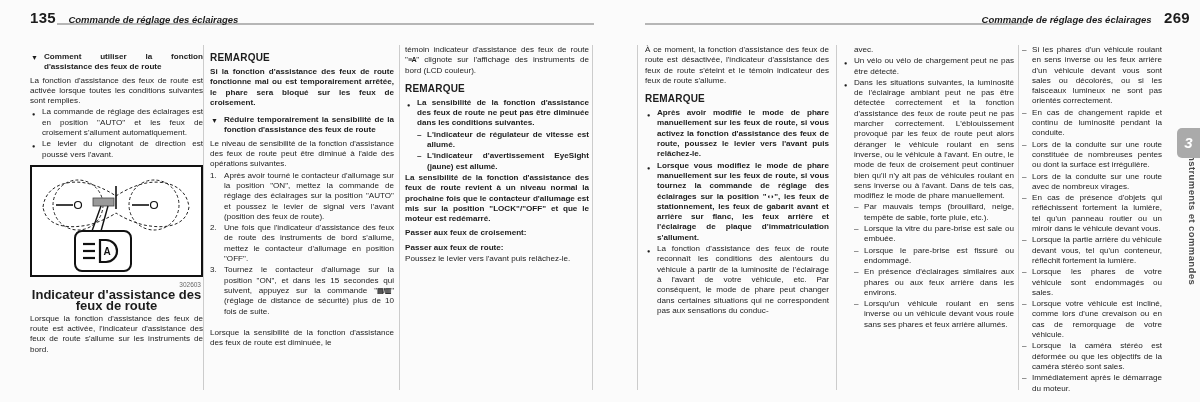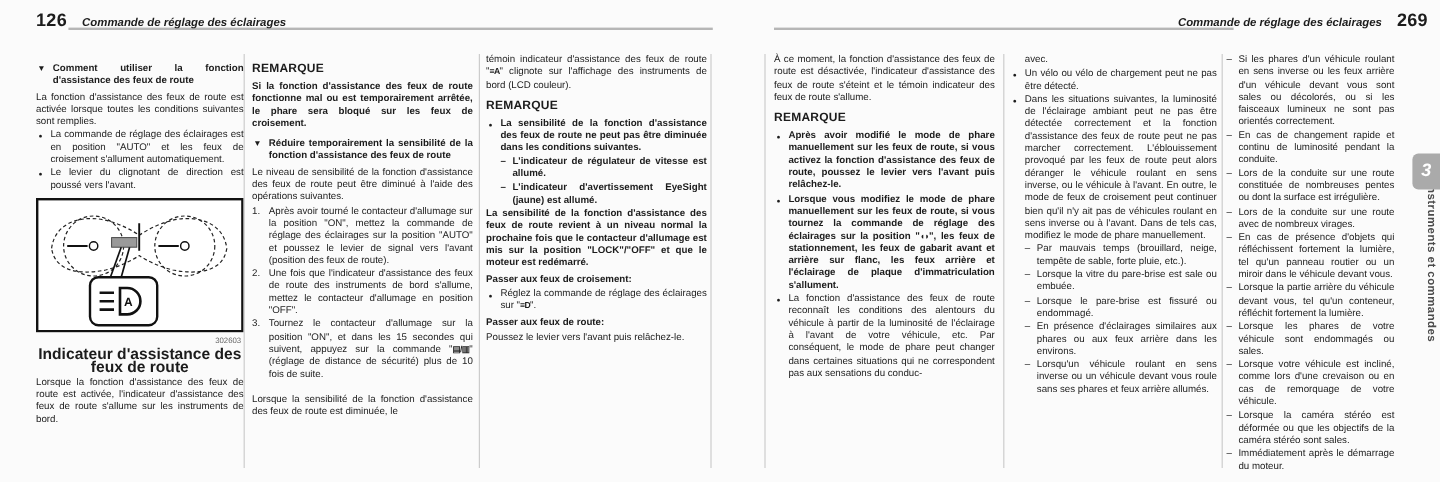--- a/index.html
+++ b/index.html
@@ -61,21 +61,21 @@
   }
   #chapter-label{
     position:absolute;right:2px;top:152px;height:205px;
     writing-mode:vertical-rl;font-weight:bold;font-size:9.5px;color:#4a4a4a;letter-spacing:0.4px;
   }
 </style>
 </head>
 <body>
 
 <div class="hdr" id="hdr-left">
-  <span class="pnum">126</span>
+  <span class="pnum">135</span>
   <span class="htitle">Commande de réglage des éclairages</span>
 </div>
 <div class="hdr" id="hdr-right">
   <span class="htitle">Commande de réglage des éclairages</span>
   <span class="pnum">269</span>
 </div>
 <div class="rule" id="rule-left"></div>
 <div class="rule" id="rule-right"></div>
 
 <div class="divider" style="left:203px"></div>
@@ -159,24 +159,20 @@
     <div class="blk t-d2b">
       <span class="mk">–</span>
       <span class="tx">L'indicateur de régulateur de vitesse est allumé.</span>
     </div>
     <div class="blk t-d2b">
       <span class="mk">–</span>
       <span class="tx">L'indicateur d'avertissement EyeSight (jaune) est allumé.</span>
     </div>
     <div class="blk t-pb"><span class="tx">La sensibilité de la fonction d'assistance des feux de route revient à un niveau normal la prochaine fois que le contacteur d'allumage est mis sur la position "LOCK"/"OFF" et que le moteur est redémarré.</span></div>
     <div class="blk t-sub"><span class="tx">Passer aux feux de croisement:</span></div>
-    <div class="blk t-b">
-      <span class="mk">●</span>
-      <span class="tx">Réglez la commande de réglage des éclairages sur "<span class="icon">≡D</span>".</span>
-    </div>
     <div class="blk t-sub"><span class="tx">Passer aux feux de route:</span></div>
     <div class="blk t-p"><span class="tx">Poussez le levier vers l'avant puis relâchez-le.</span></div>
   </div>
 <div class="col" id="col4">
     <div class="blk t-p"><span class="tx">À ce moment, la fonction d'assistance des feux de route est désactivée, l'indicateur d'assistance des feux de route s'éteint et le témoin indicateur des feux de route s'allume.</span></div>
     <div class="blk t-remarque"><span class="tx">REMARQUE</span></div>
     <div class="blk t-bb">
       <span class="mk">●</span>
       <span class="tx">Après avoir modifié le mode de phare manuellement sur les feux de route, si vous activez la fonction d'assistance des feux de route, poussez le levier vers l'avant puis relâchez-le.</span>
     </div>

